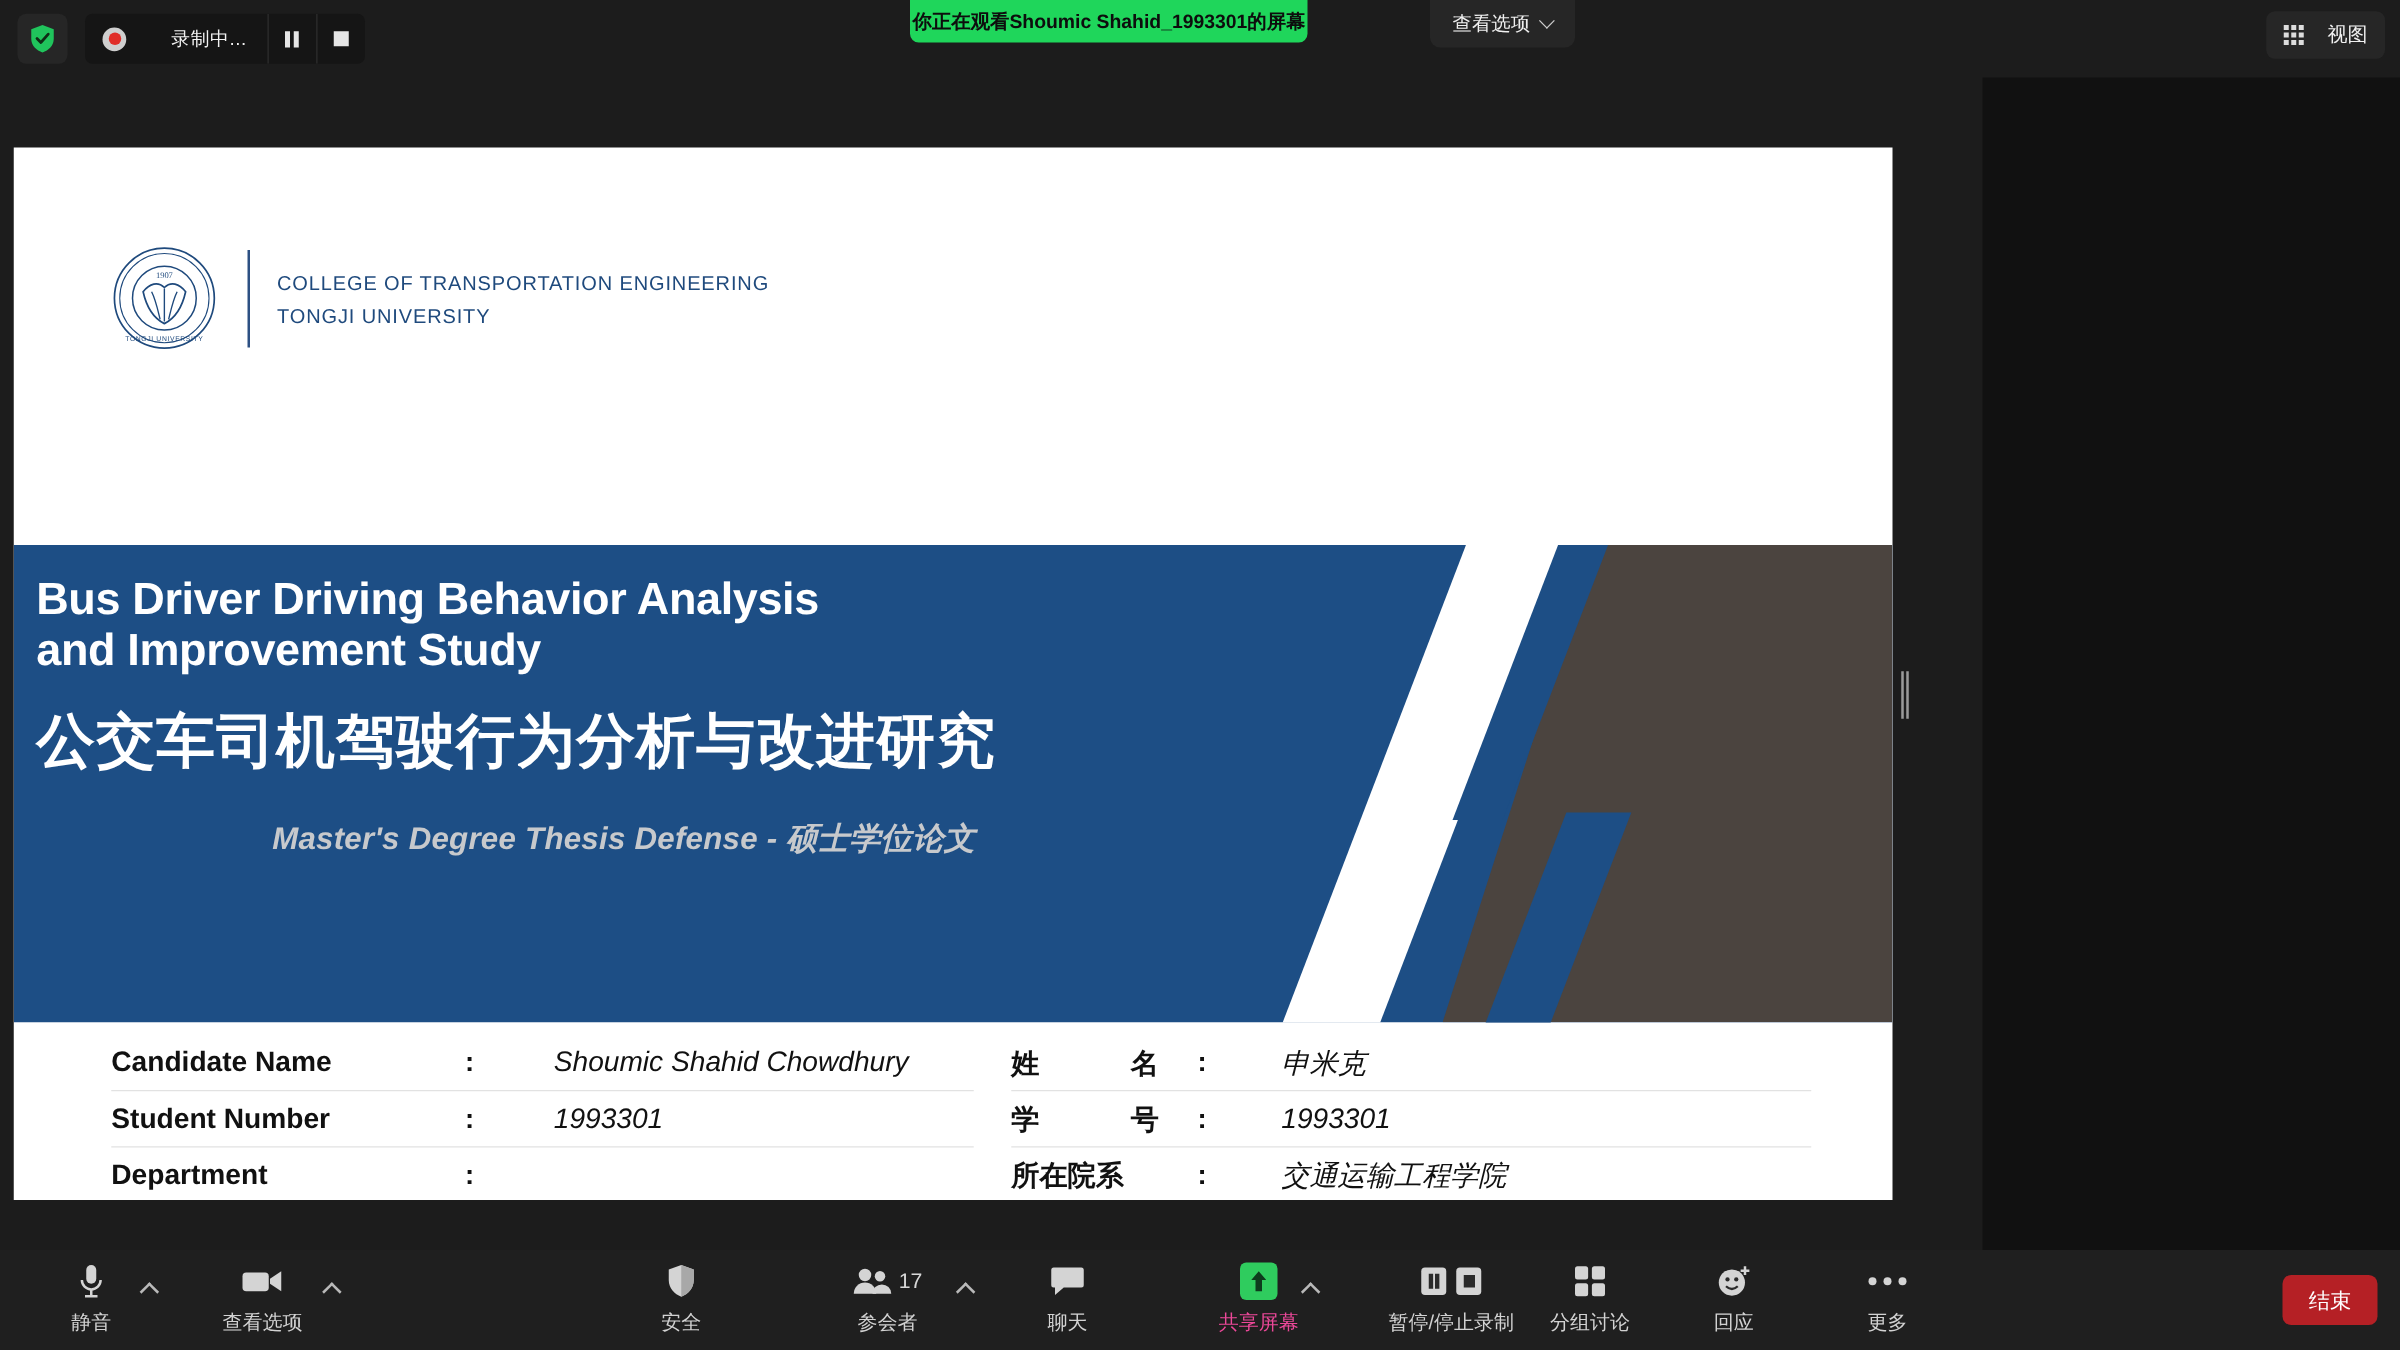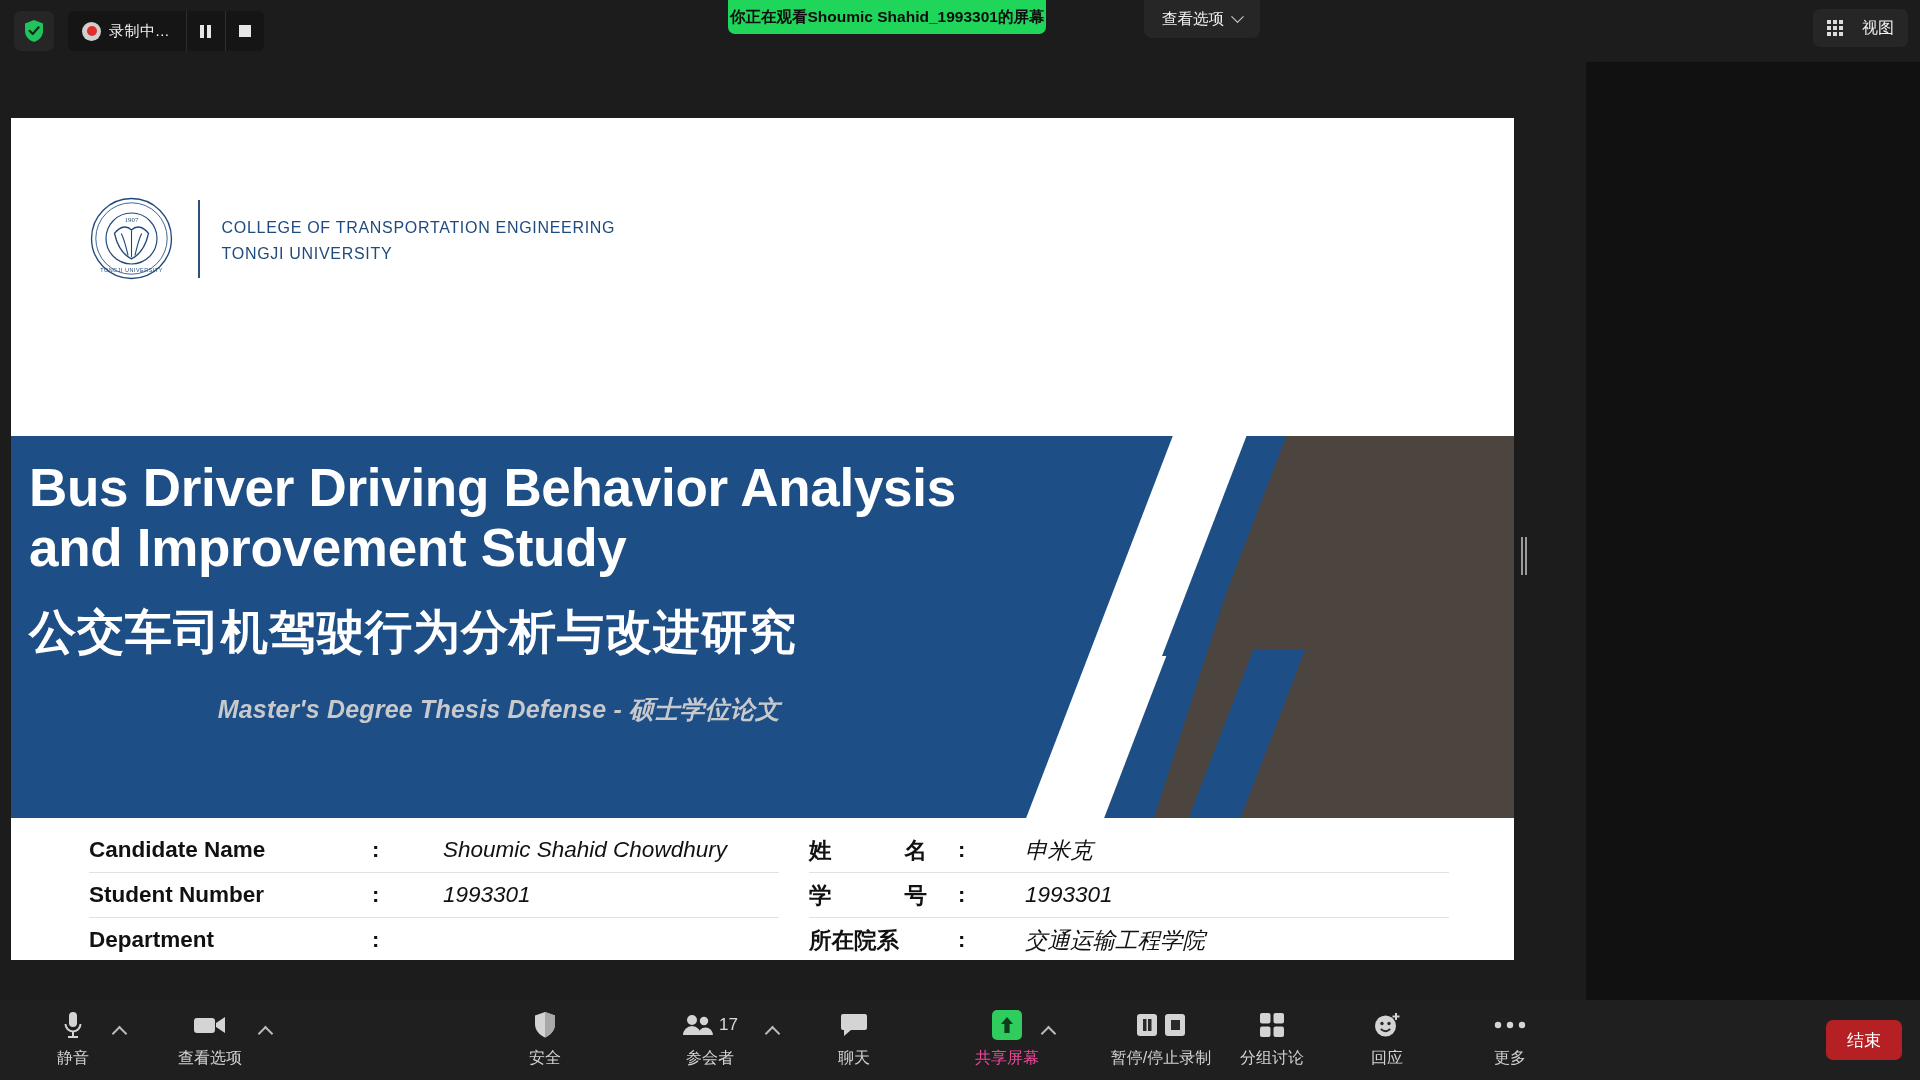--- a/index.html
+++ b/index.html
@@ -25,21 +25,21 @@
     position:absolute; left:68px; top:11px; height:40px;
     background:#151515; border-radius:6px; display:flex; align-items:center;
     overflow:hidden;
   }
   .rec-dot-wrap{ display:flex; align-items:center; padding:0 8px 0 14px; }
   .rec-dot{
     width:19px; height:19px; border-radius:50%;
     background:#cfcfcf; display:flex; align-items:center; justify-content:center;
   }
   .rec-dot i{ width:10px; height:10px; border-radius:50%; background:#e02d28; display:block; }
-  .rec-text{ color:#f2f2f2; font-size:15px; padding-right:16px; letter-spacing:.5px; }
+  .rec-text{ color:#f2f2f2; font-size:15px; padding-right:16px; letter-spacing:.5px;margin-left:28px; }
   .rec-sep{ width:1px; height:40px; background:#2e2e2e; }
   .rec-ctrl{ width:38px; height:40px; display:flex; align-items:center; justify-content:center; }
   .ic-pause{ display:flex; gap:3px; }
   .ic-pause b{ display:block; width:4px; height:13px; background:#e6e6e6; }
   .ic-stop{ width:12px; height:12px; background:#e6e6e6; }
 
   .watch-banner{
     position:absolute; left:728px; top:0; height:34px;
     background:#1fd65b; border-bottom-left-radius:7px; border-bottom-right-radius:7px;
     display:flex; align-items:center; padding:0 2px;
@@ -83,21 +83,21 @@
   .band-blue{ position:absolute; inset:0; background:#1d4e85; }
   .band-grey{ position:absolute; right:0; top:0; width:360px; height:382px; background:#4b443f;
               clip-path:polygon(34% 0, 100% 0, 100% 100%, 0% 100%); }
   .band-stripe1{ position:absolute; right:340px; top:-30px; width:78px; height:460px; background:#ffffff;
                  transform:skewX(-21deg); }
   .band-stripe2{ position:absolute; right:264px; top:-30px; width:40px; height:250px; background:#1d4e85;
                  transform:skewX(-21deg); }
   .band-stripe3{ position:absolute; right:255px; top:214px; width:52px; height:240px; background:#1d4e85;
                  transform:skewX(-21deg); }
   .band-inner{ position:absolute; left:0; top:0; width:1100px; padding:22px 0 0 18px; }
-  .t-en{ color:#ffffff; font-size:53px; font-weight:bold; line-height:1.14; letter-spacing:-.3px; }
+  .t-en{ color:#ffffff; font-size:36px; font-weight:bold; line-height:1.14; letter-spacing:-.3px; }
   .t-cn{ color:#ffffff; font-size:47px; font-weight:bold; line-height:1.15; margin-top:26px; letter-spacing:1px; }
   .t-sub{ color:#c7c9cc; font-size:25px; font-weight:bold; font-style:italic; margin-top:34px;
           text-align:center; width:940px; letter-spacing:.2px; }
 
   
   .info{ position:absolute; left:0; top:710px; width:1503px; display:flex; }
   .info-col{ }
   .info-col.left{ margin-left:78px; width:690px; }
   .info-col.right{ margin-left:30px; width:640px; }
   .irow{ display:flex; align-items:center; height:45px; border-bottom:1.5px solid #e2e2e2;gap:31px; }

